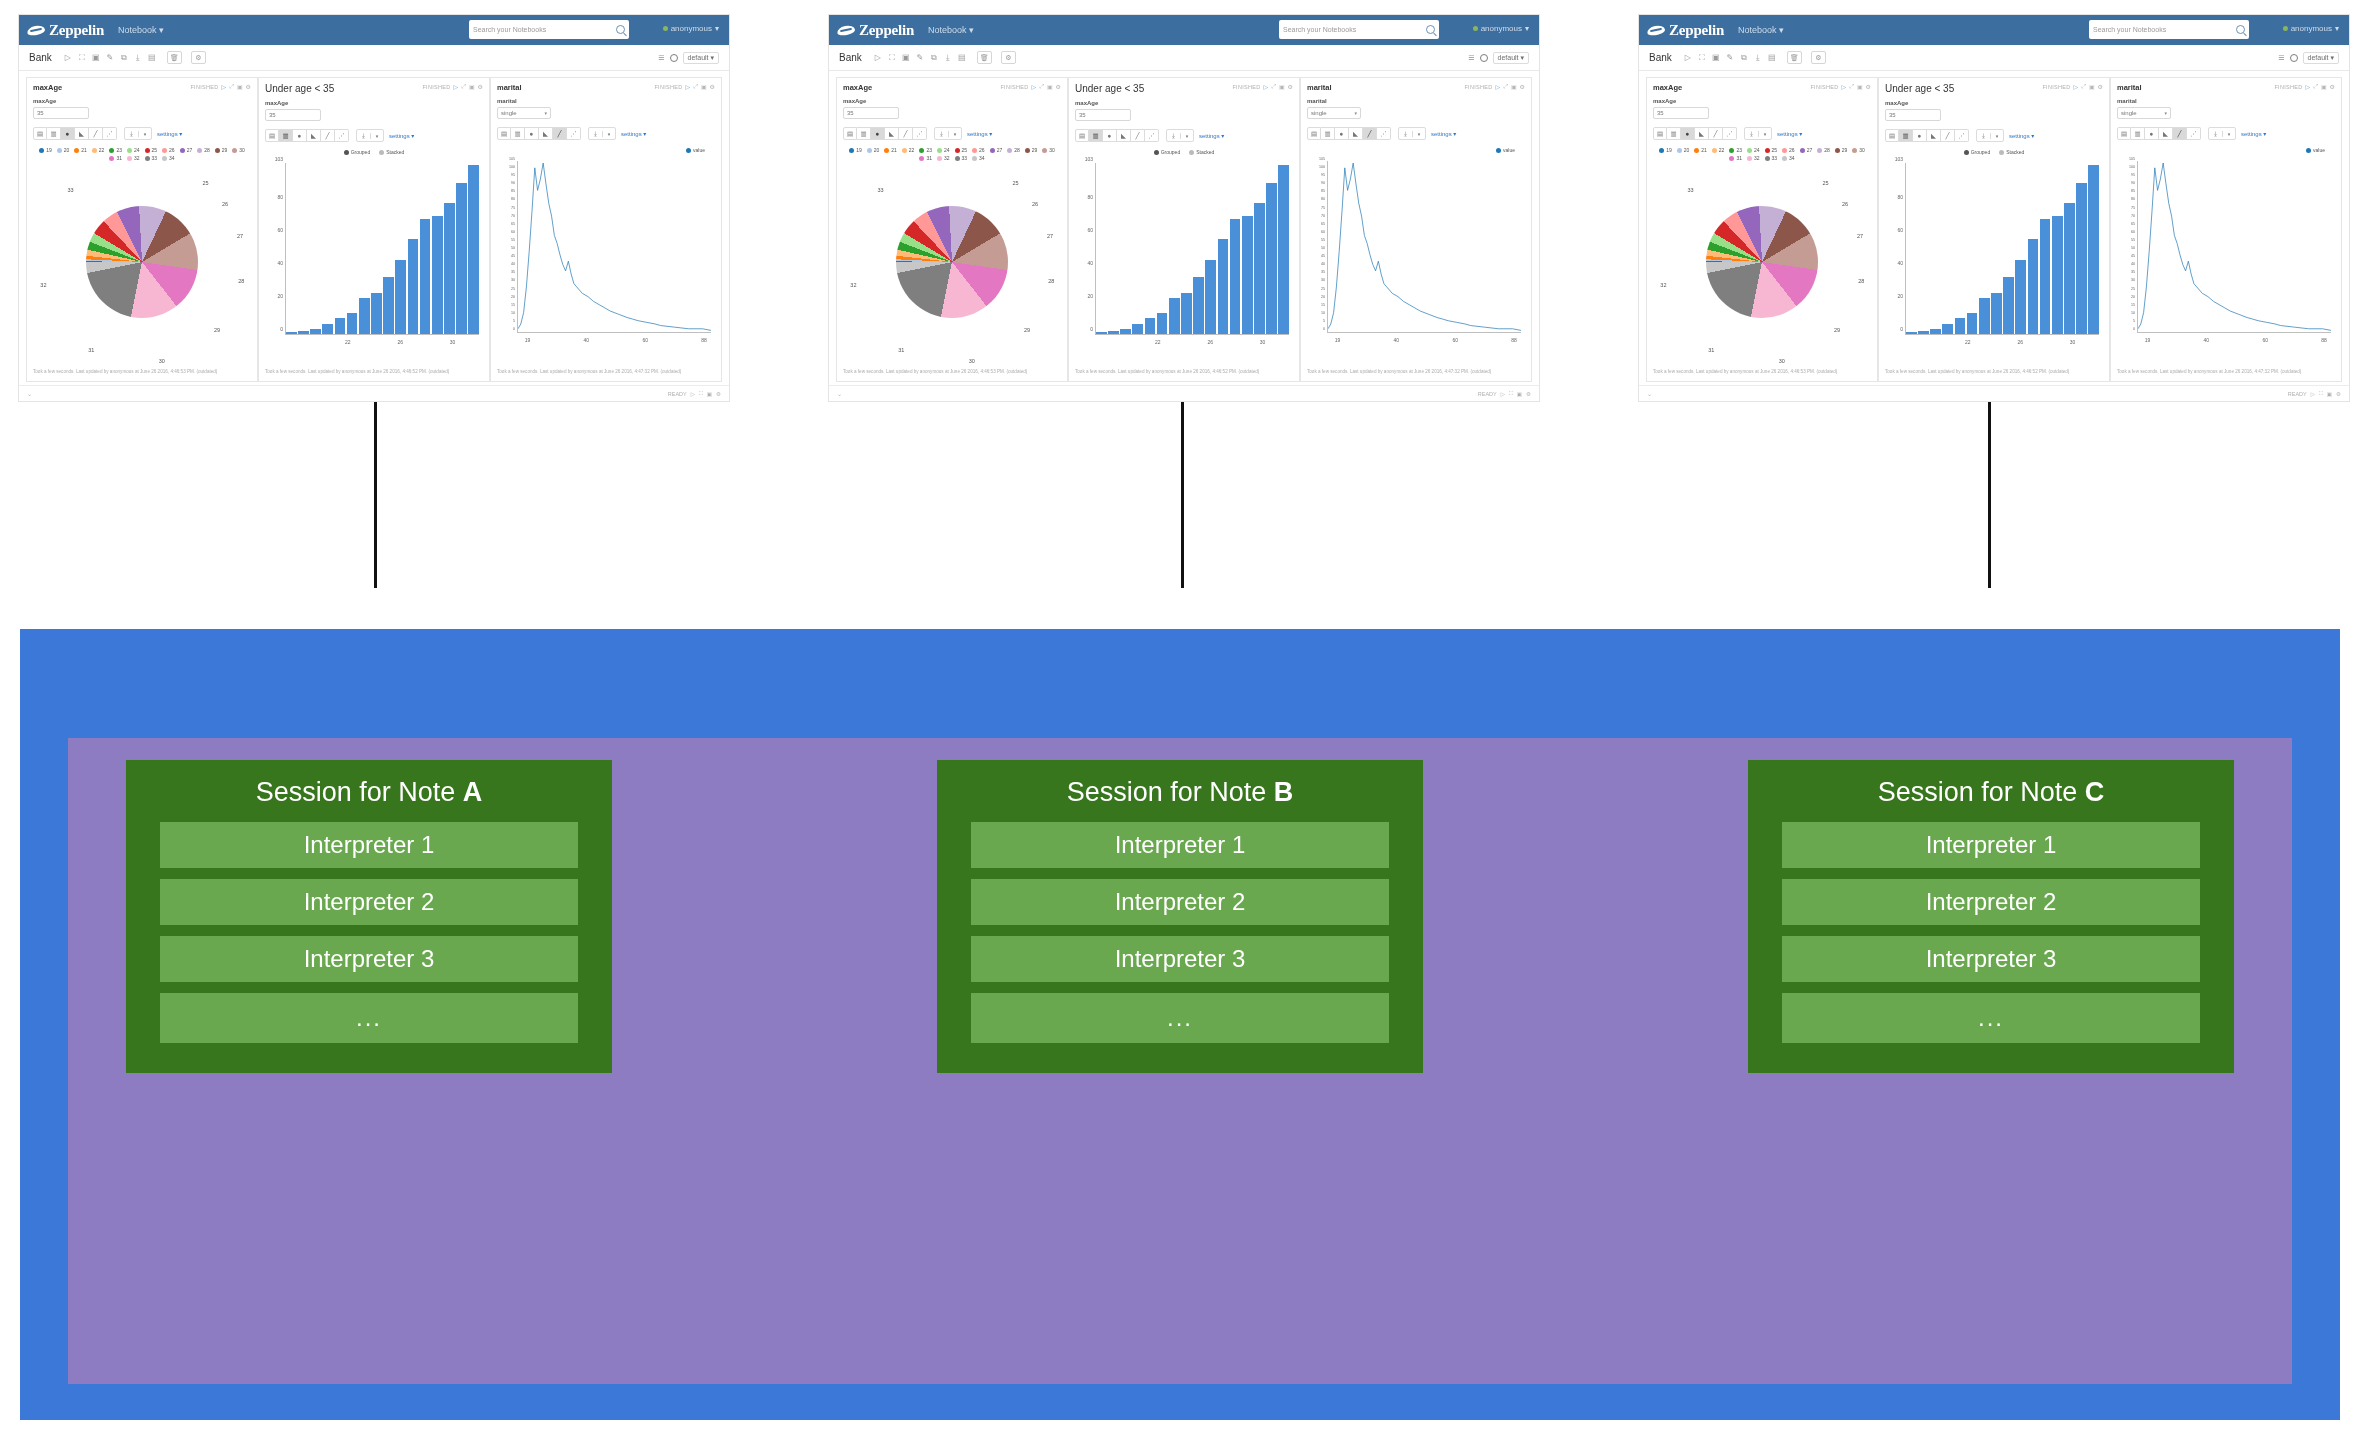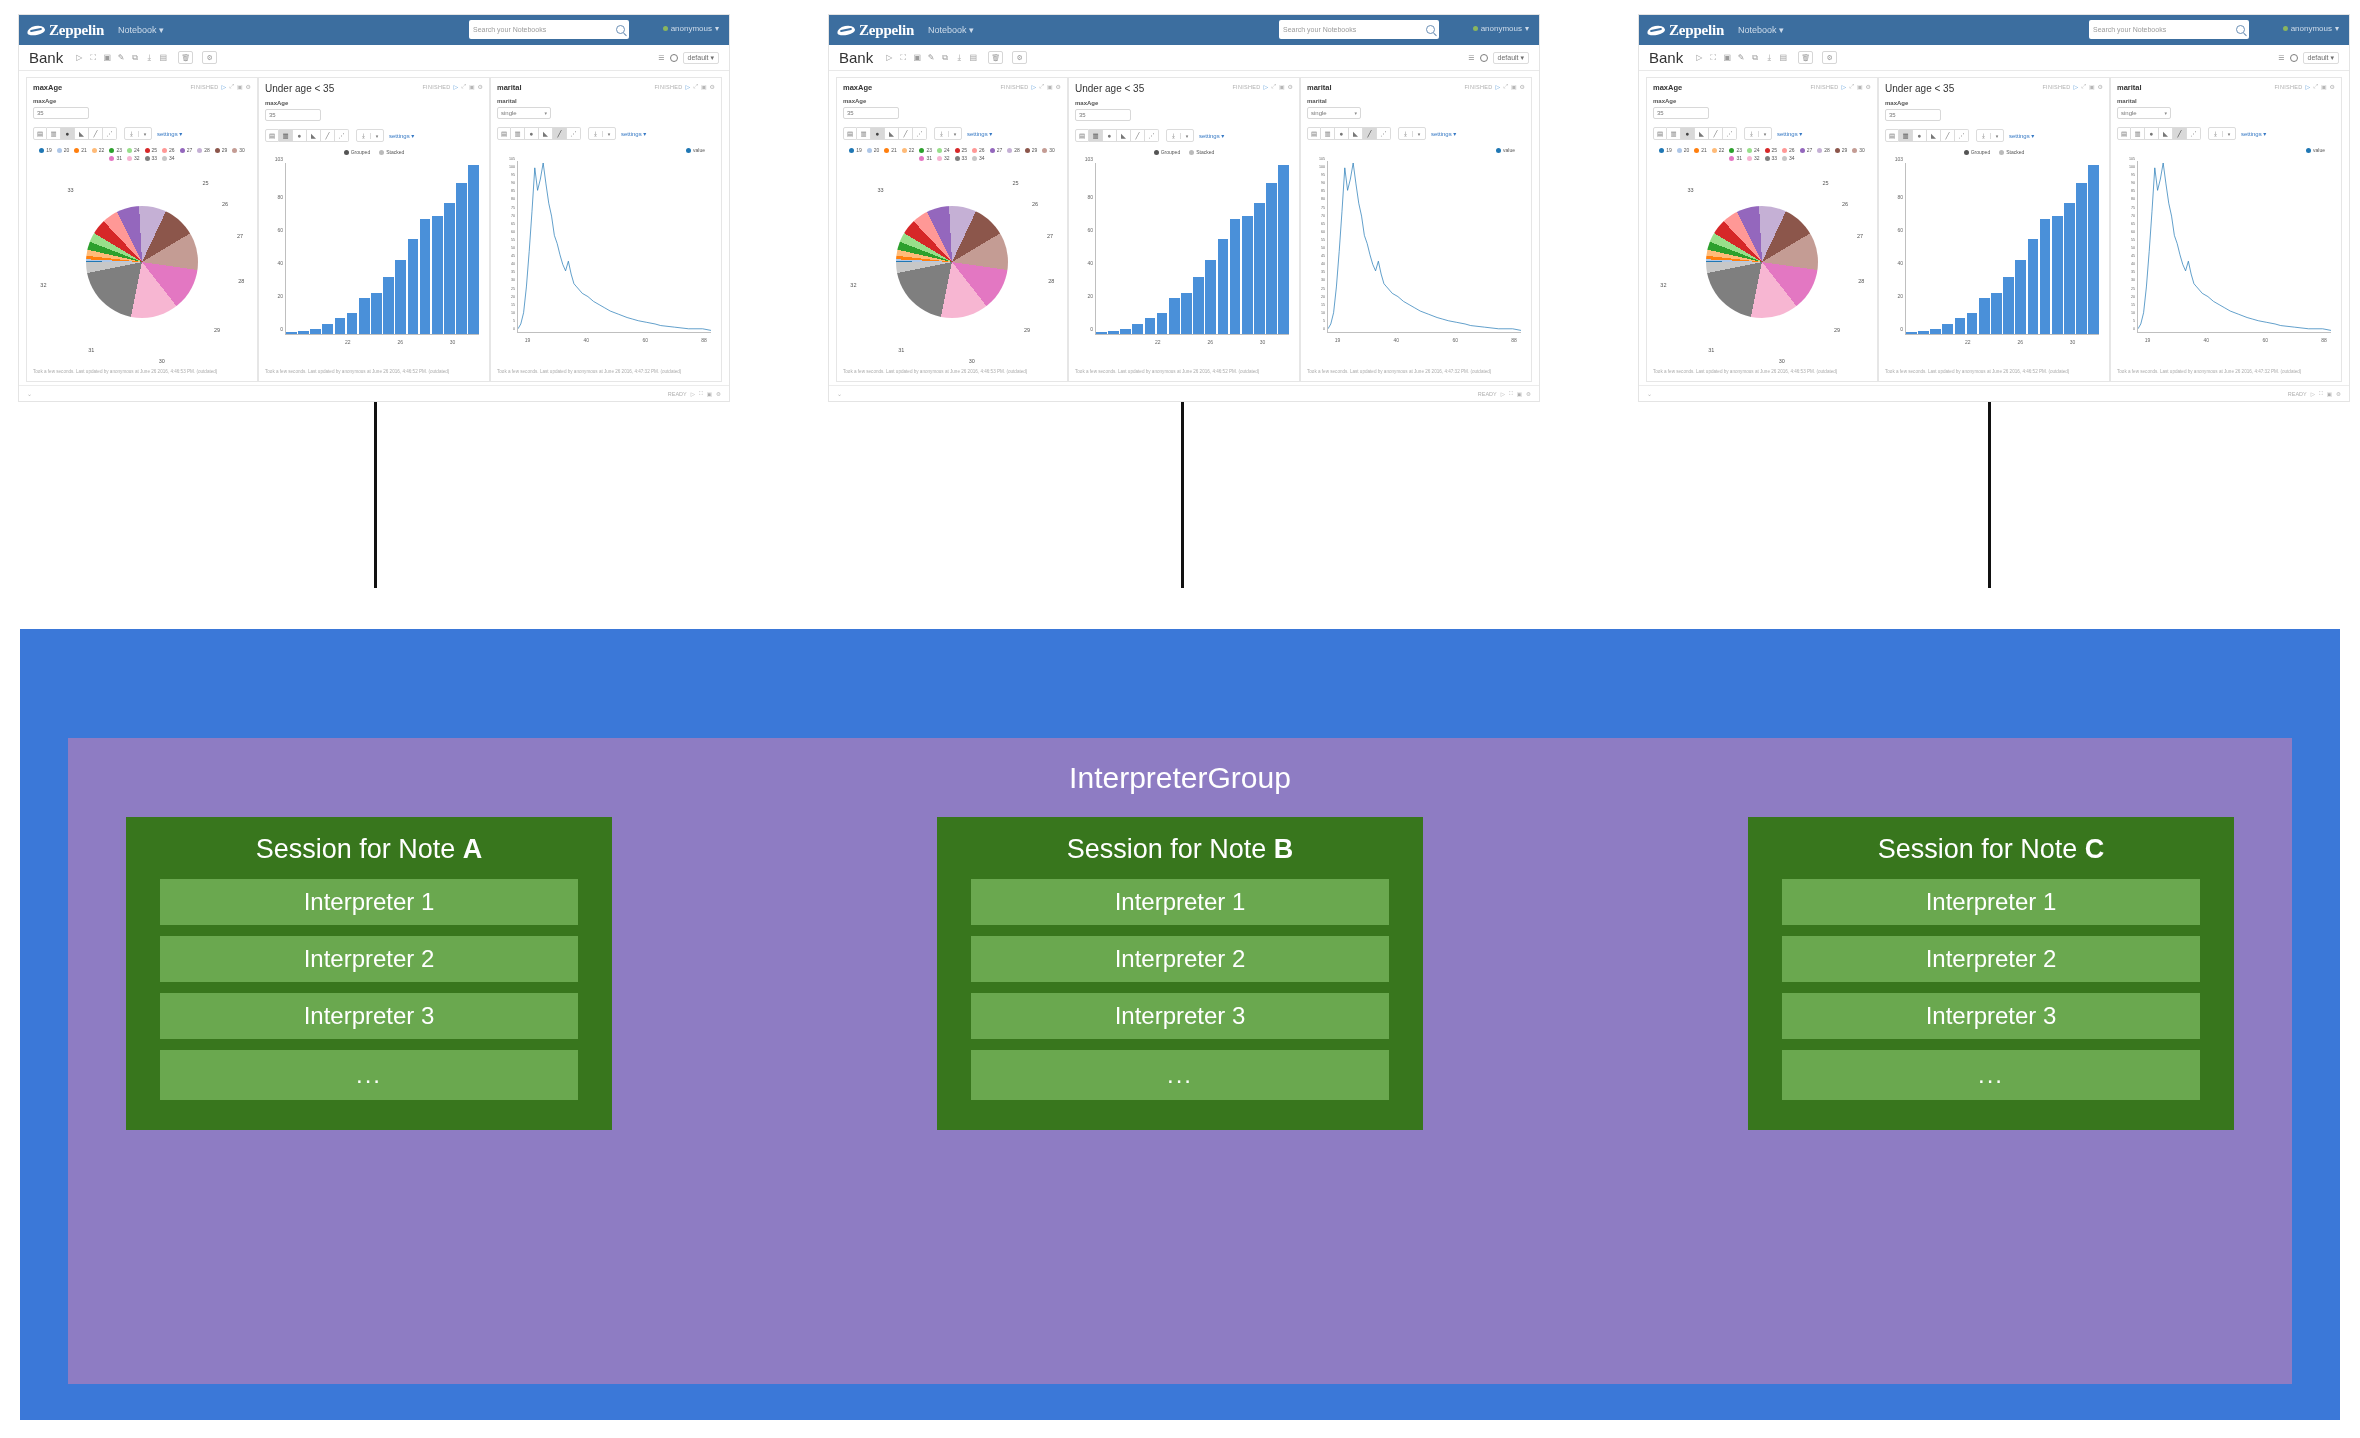--- a/index.html
+++ b/index.html
@@ -52,21 +52,21 @@
   }
   .nb-user { position:absolute; right:10px; top:9px; color:#cfdcea; font-size:8px;
              display:flex; align-items:center; gap:3px; }
   .nb-user .dot { width:5px;height:5px;border-radius:50%;background:#8ab55e;display:inline-block;}
 
   
   .nb-toolbar {
     height:26px; border-bottom:1px solid #e9e9e9; display:flex; align-items:center;
     padding:0 10px; background:#fff; position:relative;
   }
-  .nb-title { font-size:15px; color:#333; font-weight:normal; }
+  .nb-title { font-size:10px; color:#333; font-weight:normal; }
   .tb-group { display:flex; align-items:center; gap:2px; margin-left:10px; }
   .tb-ic {
     width:12px; height:12px; display:inline-flex; align-items:center; justify-content:center;
     color:#9a9a9a; font-size:8px; line-height:1;
   }
   .tb-btn {
     width:15px;height:13px;border:1px solid #d6d6d6;border-radius:2px;margin-left:9px;
     display:inline-flex;align-items:center;justify-content:center;color:#9a9a9a;font-size:7px;
   }
   .nb-tb-right { margin-left:auto; display:flex; align-items:center; gap:5px; }
@@ -1121,21 +1121,20 @@
       </div>
     </div>
   </div>
 
 <div class="connector" style="left:374px; top:402px; height:186px;"></div>
 <div class="connector" style="left:1181px; top:402px; height:186px;"></div>
 <div class="connector" style="left:1988px; top:402px; height:186px;"></div>
 
 <div class="jvm">
   <div class="igroup">
-    <div class="igroup-title">InterpreterGroup</div>
     <div class="sessions" id="sessions-root">
         <div class="session">
           <div class="session-title">Session for Note <b>A</b></div>
           <div class="interp">Interpreter 1</div>
           <div class="interp">Interpreter 2</div>
           <div class="interp">Interpreter 3</div>
           <div class="interp dots">...</div>
         </div>
         <div class="session">
           <div class="session-title">Session for Note <b>B</b></div>

